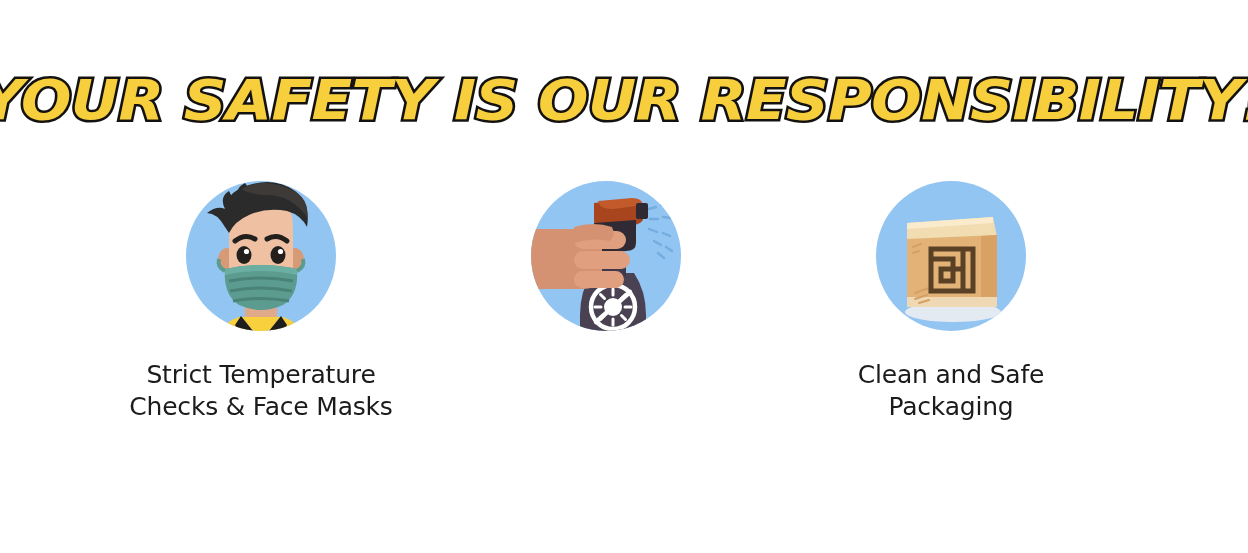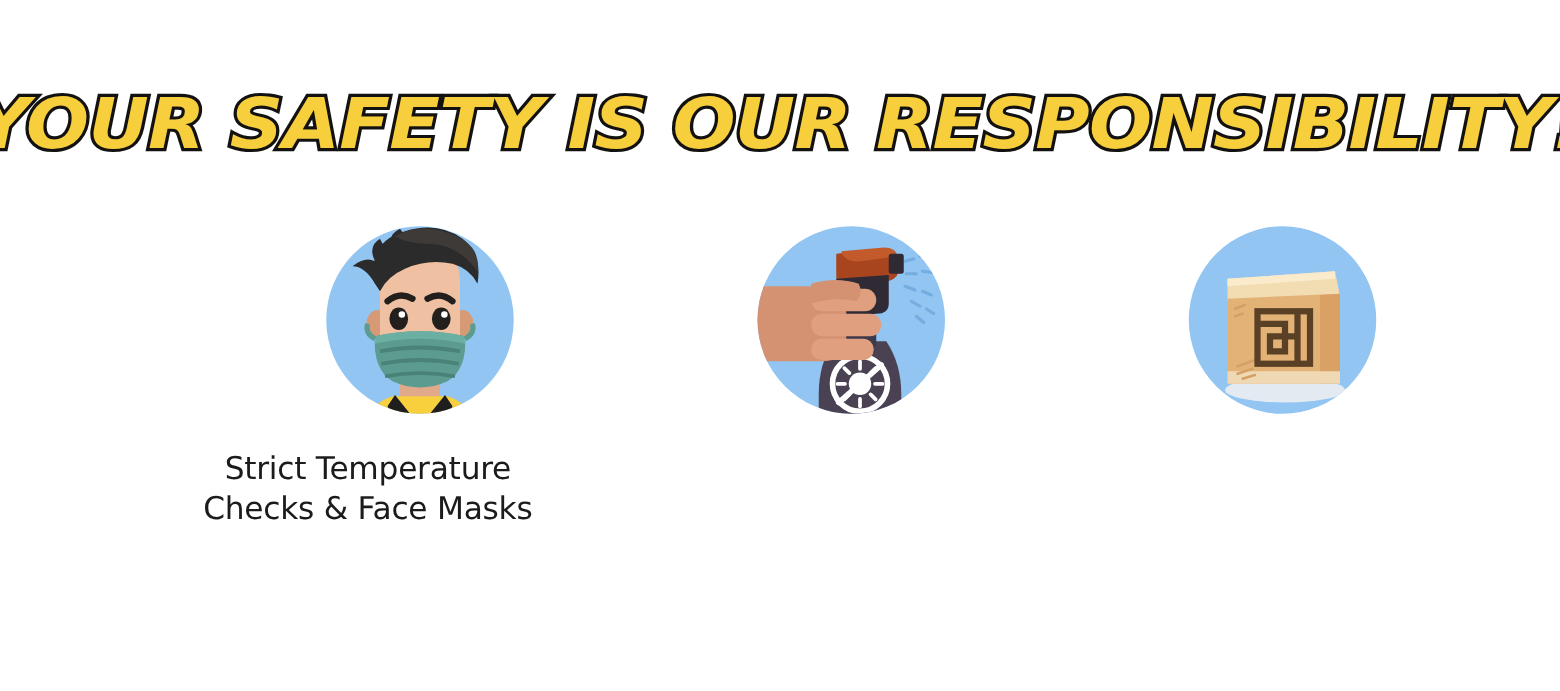--- a/index.html
+++ b/index.html
@@ -53,21 +53,21 @@
     left: 96px;
     width: 1020px;
     display: flex;
     justify-content: space-between;
     align-items: flex-start;
   }
   .card {
     width: 330px;
     display: flex;
     flex-direction: column;
-    align-items: flex-end;
+    align-items: center;
   }
   .icon-circle {
     width: 180px;
     height: 180px;
     position: relative;
   }
   .circle-bg {
     position: absolute;
     left: 50%;
     top: 16px;
@@ -254,16 +254,18 @@
             </g>
 
             <g fill="none" stroke="#5A4024" stroke-width="5">
               <rect x="70" y="84" width="42" height="42"></rect>
               <path d="M70 94 L92 94 L92 116 L80 116 L80 104 L102 104"></path>
               <path d="M102 84 L102 126"></path>
             </g>
           </g>
         </svg>
       </div>
+      <div class="caption">Clean and Safe
+Packaging</div>
     </div>
 
   </div>
 </div>
 
 </body></html>

